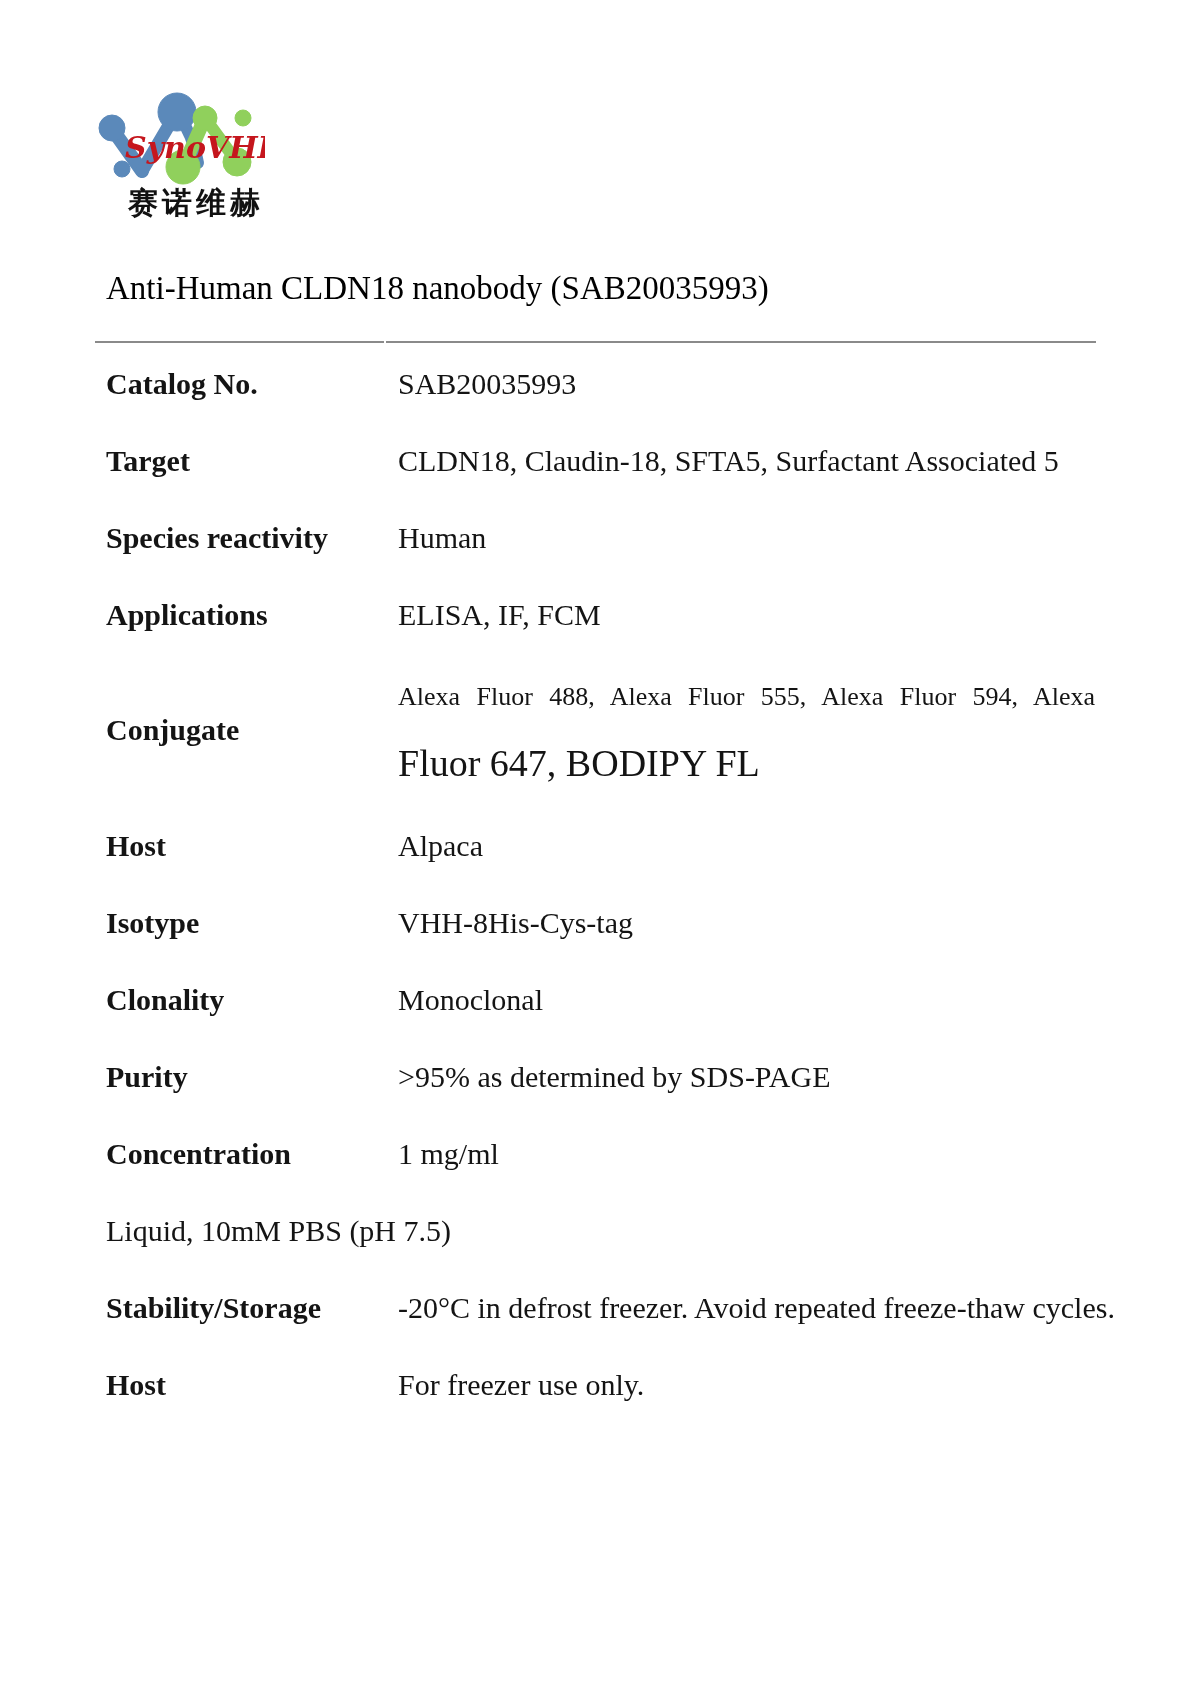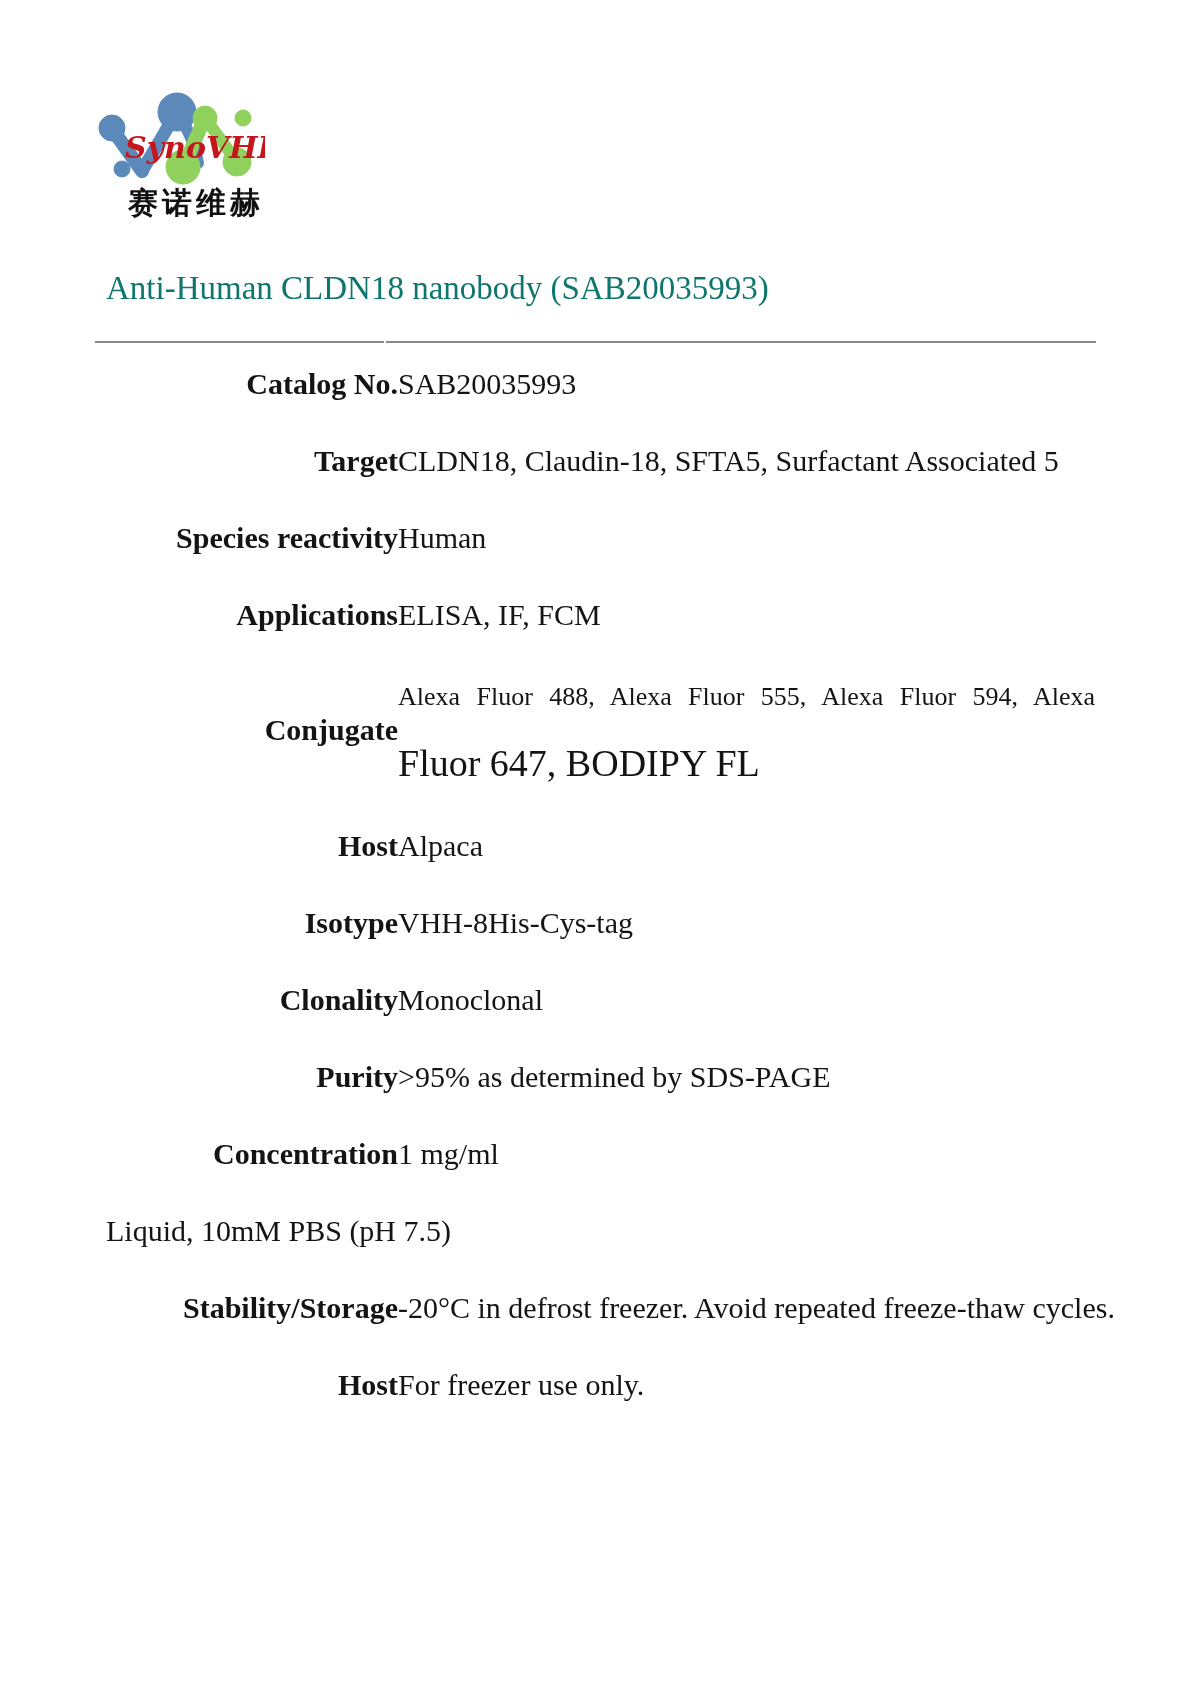--- a/index.html
+++ b/index.html
@@ -30,21 +30,21 @@
 
   
   .page-title {
     position: absolute;
     left: 106px;
     top: 268px;
     font-size: 33px;
     font-weight: 400;
     line-height: 40px;
     white-space: nowrap;
-    color: #0f766e;
+    color: #000000;
   }
   .title-divider {
     position: absolute;
     left: 95px;
     top: 341px;
     width: 1001px;
     height: 2px;
     display: flex;
     gap: 2px;
   }
@@ -60,21 +60,20 @@
     width: 989px;
   }
   .spec-row { display: flex; min-height: 77px; align-items: center; }
   .spec-row.double { min-height: 154px; }
   .spec-label {
     flex: 0 0 292px;
     width: 292px;
     font-weight: 700;
     font-size: 30px;
     line-height: 36px;
-    text-align: right;
   }
   .spec-value {
     font-size: 30px;
     line-height: 36px;
     white-space: nowrap;
   }
   .value-block { flex: 1; min-width: 0; }
   .value-line { font-size: 38px; line-height: 66px; }
   .value-line.justify-line {
     font-size: 26px;

